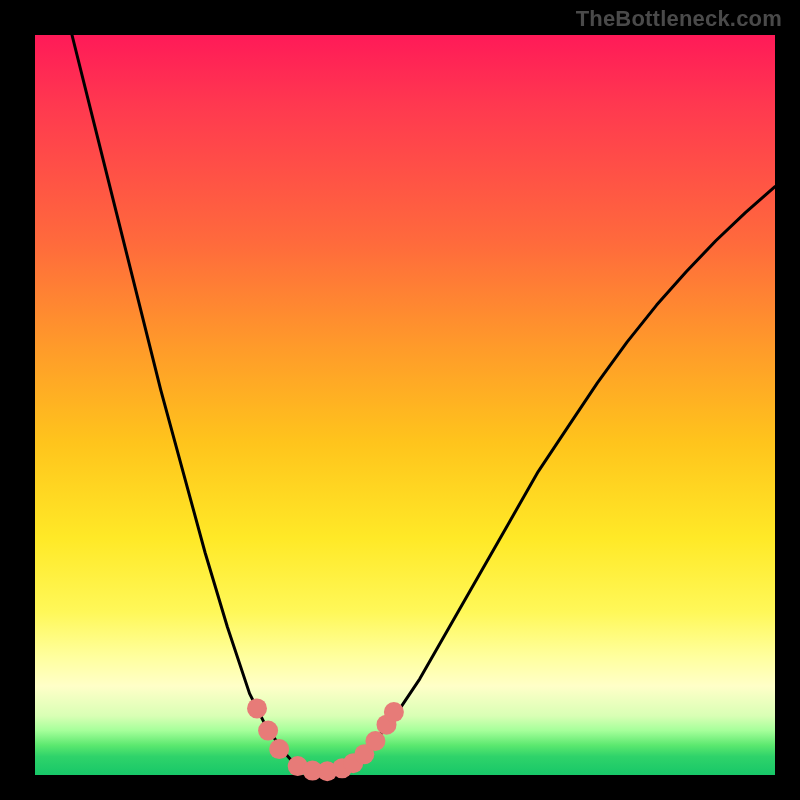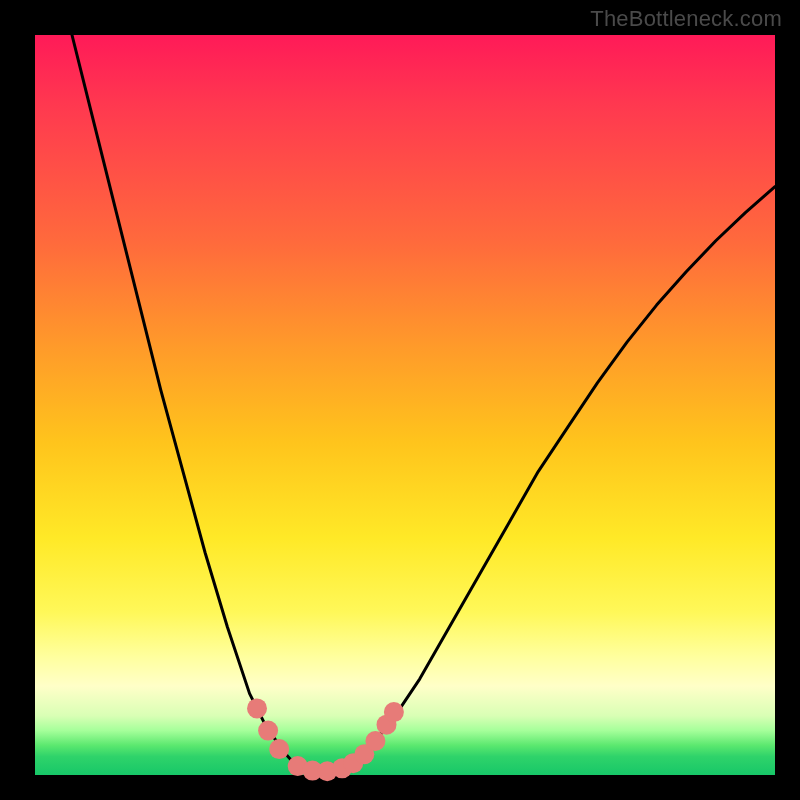--- a/index.html
+++ b/index.html
@@ -50,21 +50,21 @@
     height: 740px;
     overflow: visible;
   }
   .watermark {
     position: absolute;
     top: 6px;
     right: 18px;
     color: #4a4a4a;
     font-size: 22px;
     letter-spacing: 0.2px;
-    font-weight: 400;
+    font-weight: 700;
   }
 </style>
 </head>
 <body>
 
 <div class="stage">
   <div class="watermark">TheBottleneck.com</div>
   <div class="plot-area">
     <svg class="curves" viewBox="0 0 740 740" preserveAspectRatio="none">
       <g id="curve-group">

